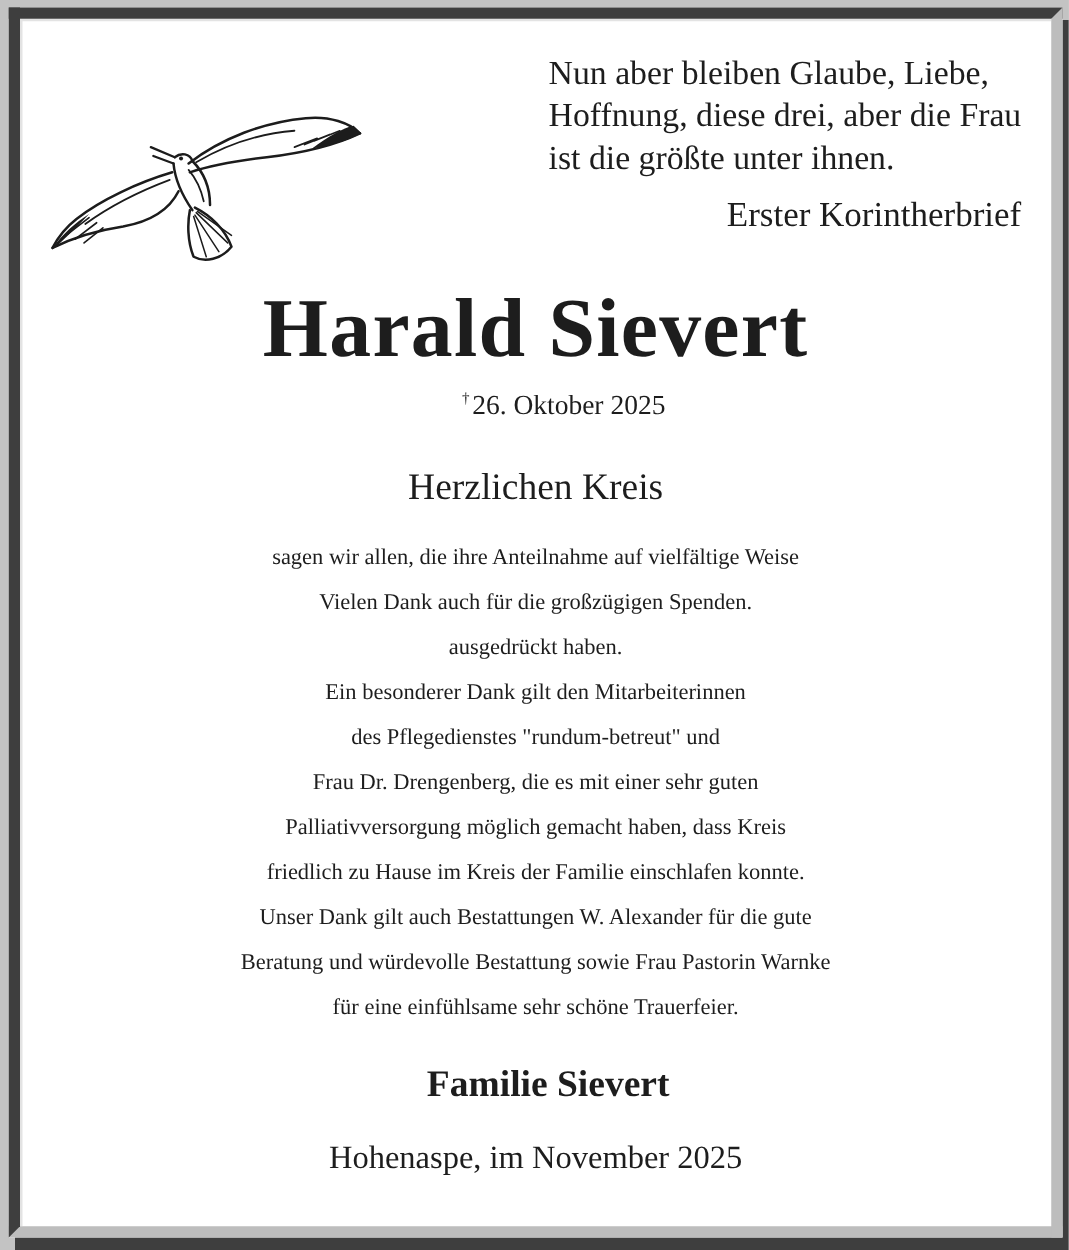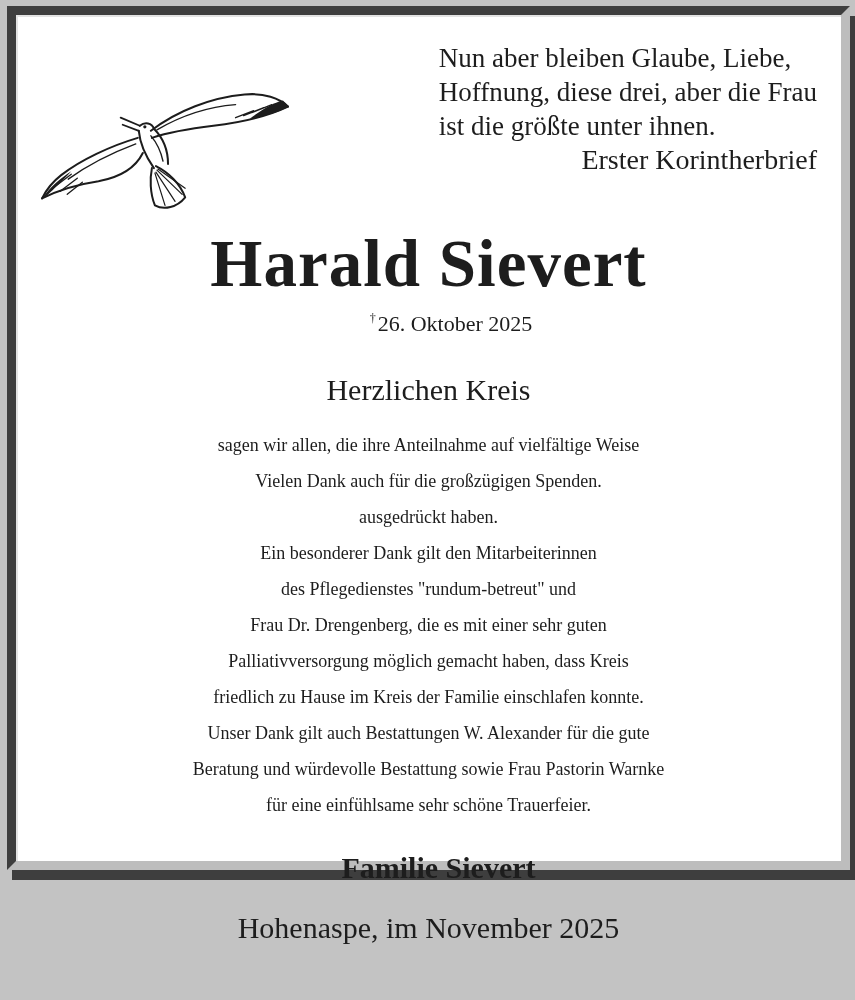--- a/index.html
+++ b/index.html
@@ -14,21 +14,21 @@
   .page {
     position: relative;
     width: 855px;
     height: 1000px;
   }
   .card {
     position: absolute;
     left: 7px;
     top: 6px;
     width: 843px;
-    height: 864px;
+    height: 984px;
     box-sizing: border-box;
     background: #ffffff;
     border: 9px solid;
     border-color: #3e3e3e #bdbdbd #bdbdbd #3e3e3e;
     box-shadow: 5px 10px 0 #3e3e3e, inset 2px 2px 0 #e3e3e3;
   }
   .content {
     position: relative;
     width: 100%;
     height: 100%;
@@ -48,21 +48,21 @@
   .quote {
     position: absolute;
     top: 26px;
     right: 24px;
     font-size: 27px;
     line-height: 34px;
     text-align: left;
   }
   .quote-attr {
     text-align: right;
-    margin-top: 0;
+    margin-top: 13px;
     font-size: 28px;
   }
   h1.name {
     margin: 0;
     text-align: center;
     font-size: 67px;
     line-height: 1.1;
     font-weight: bold;
     letter-spacing: 1px;
   }
@@ -91,21 +91,21 @@
   }
   .signature {
     text-align: center;
     font-weight: bold;
     font-size: 30px;
     margin-top: 28px;
     margin-left: 20px;
   }
   .place {
     text-align: center;
-    font-size: 30px;
+    font-size: 26px;
     margin-top: 26px;
   }
 </style>
 </head>
 <body>
 
 <div class="page">
   <div class="card">
     <div class="content">
 

